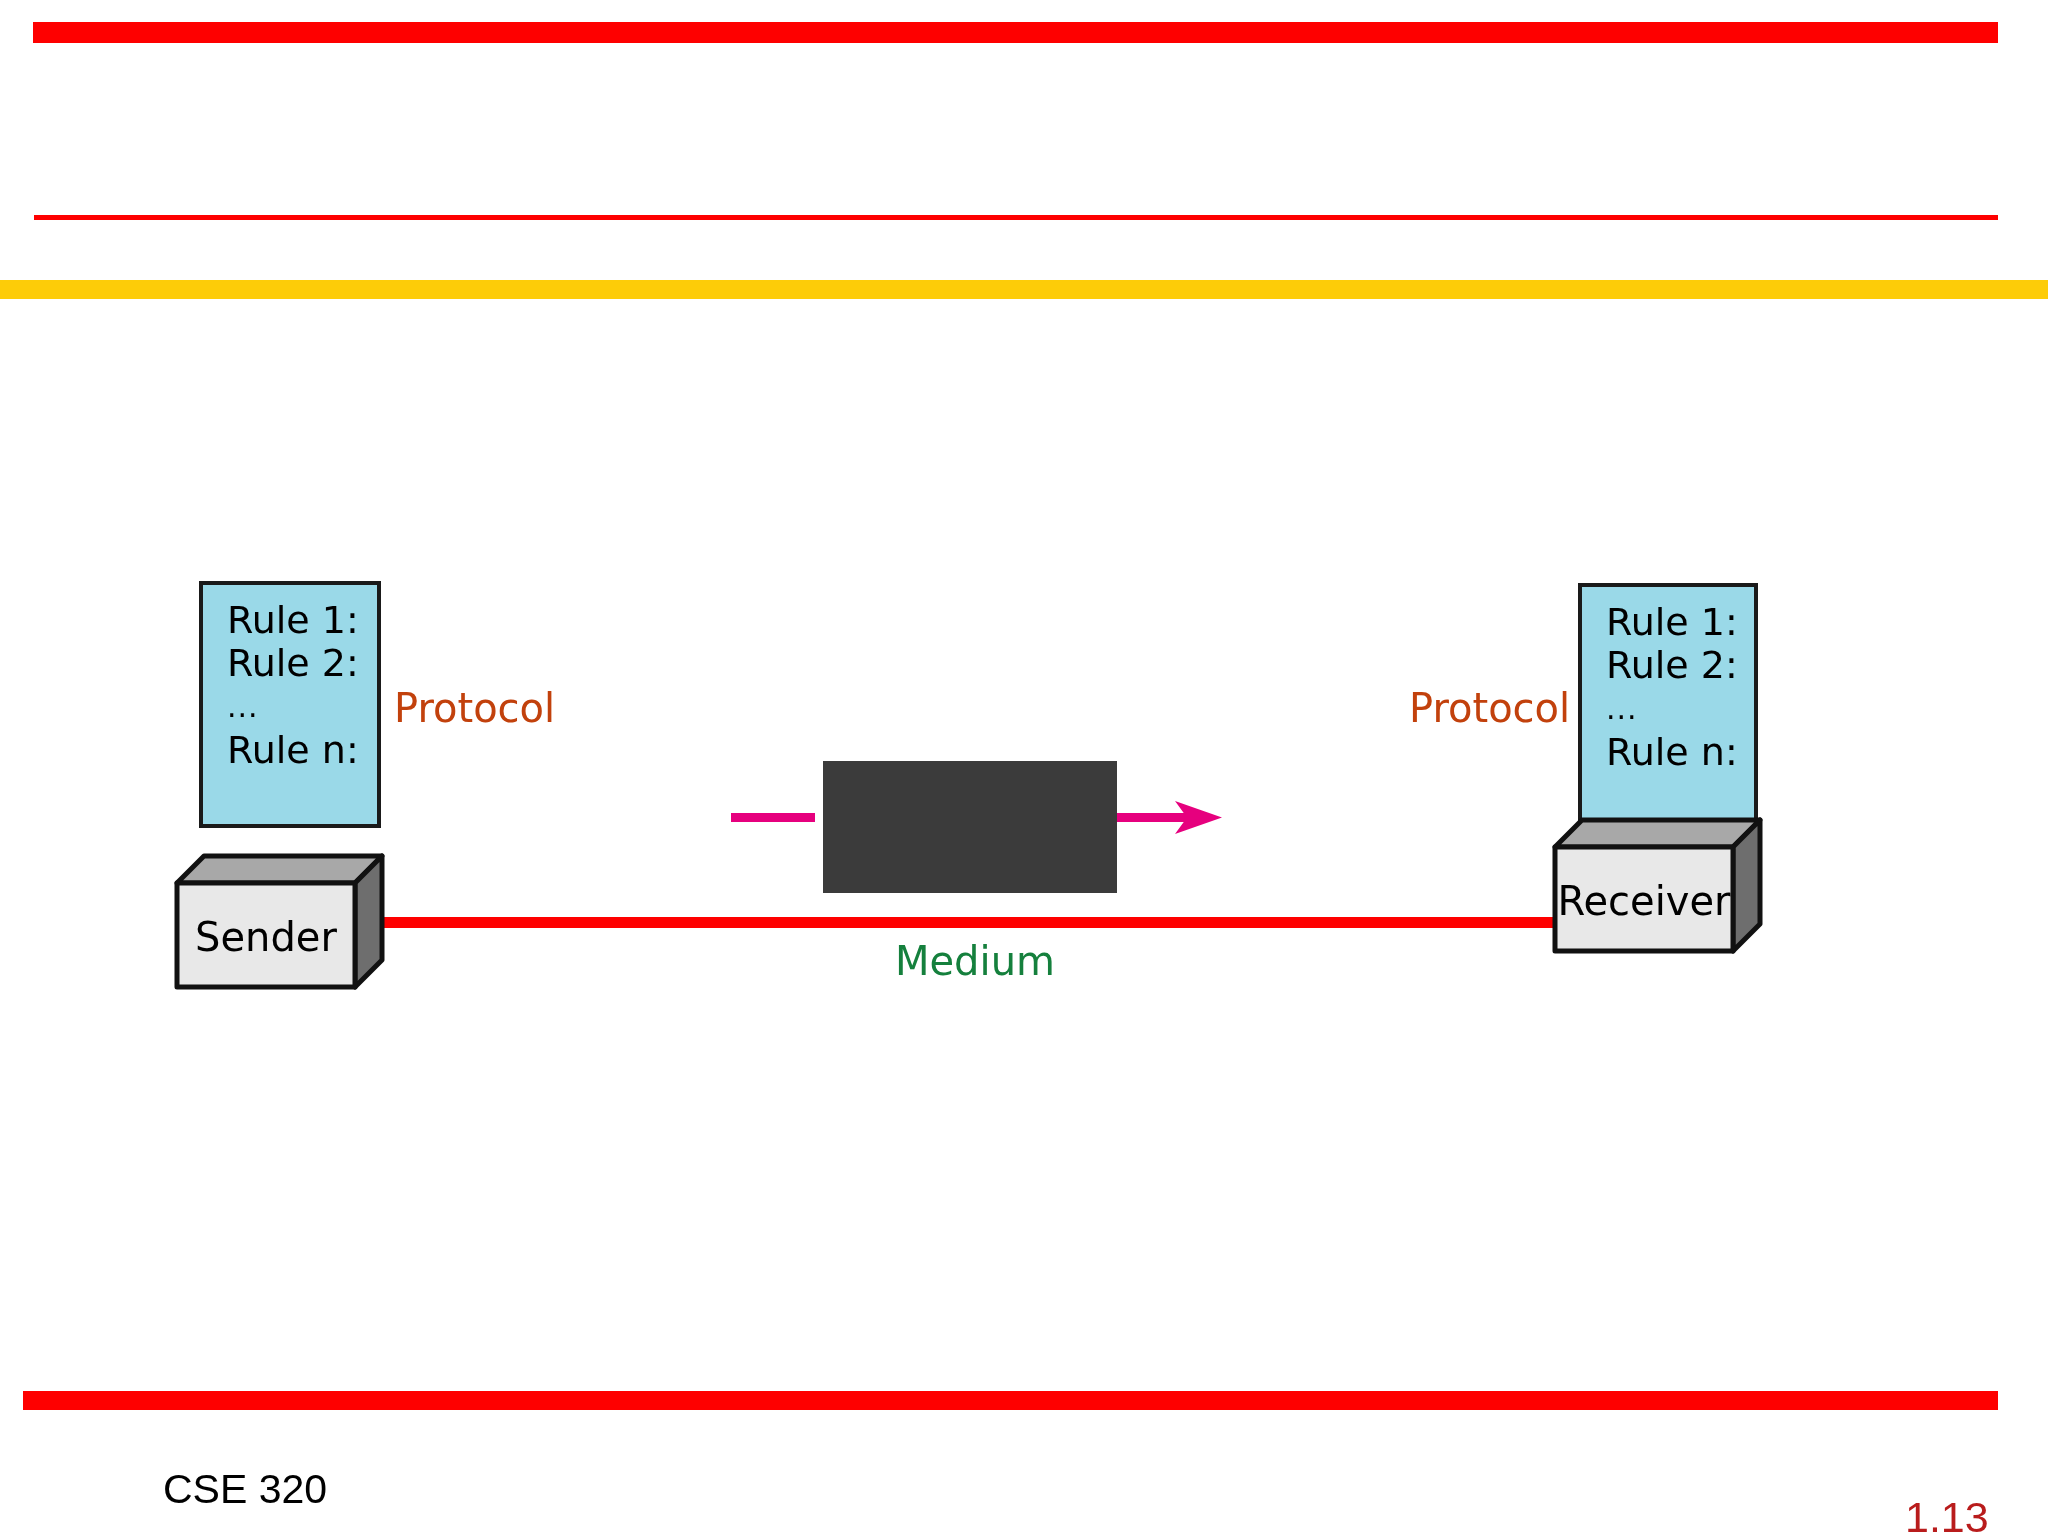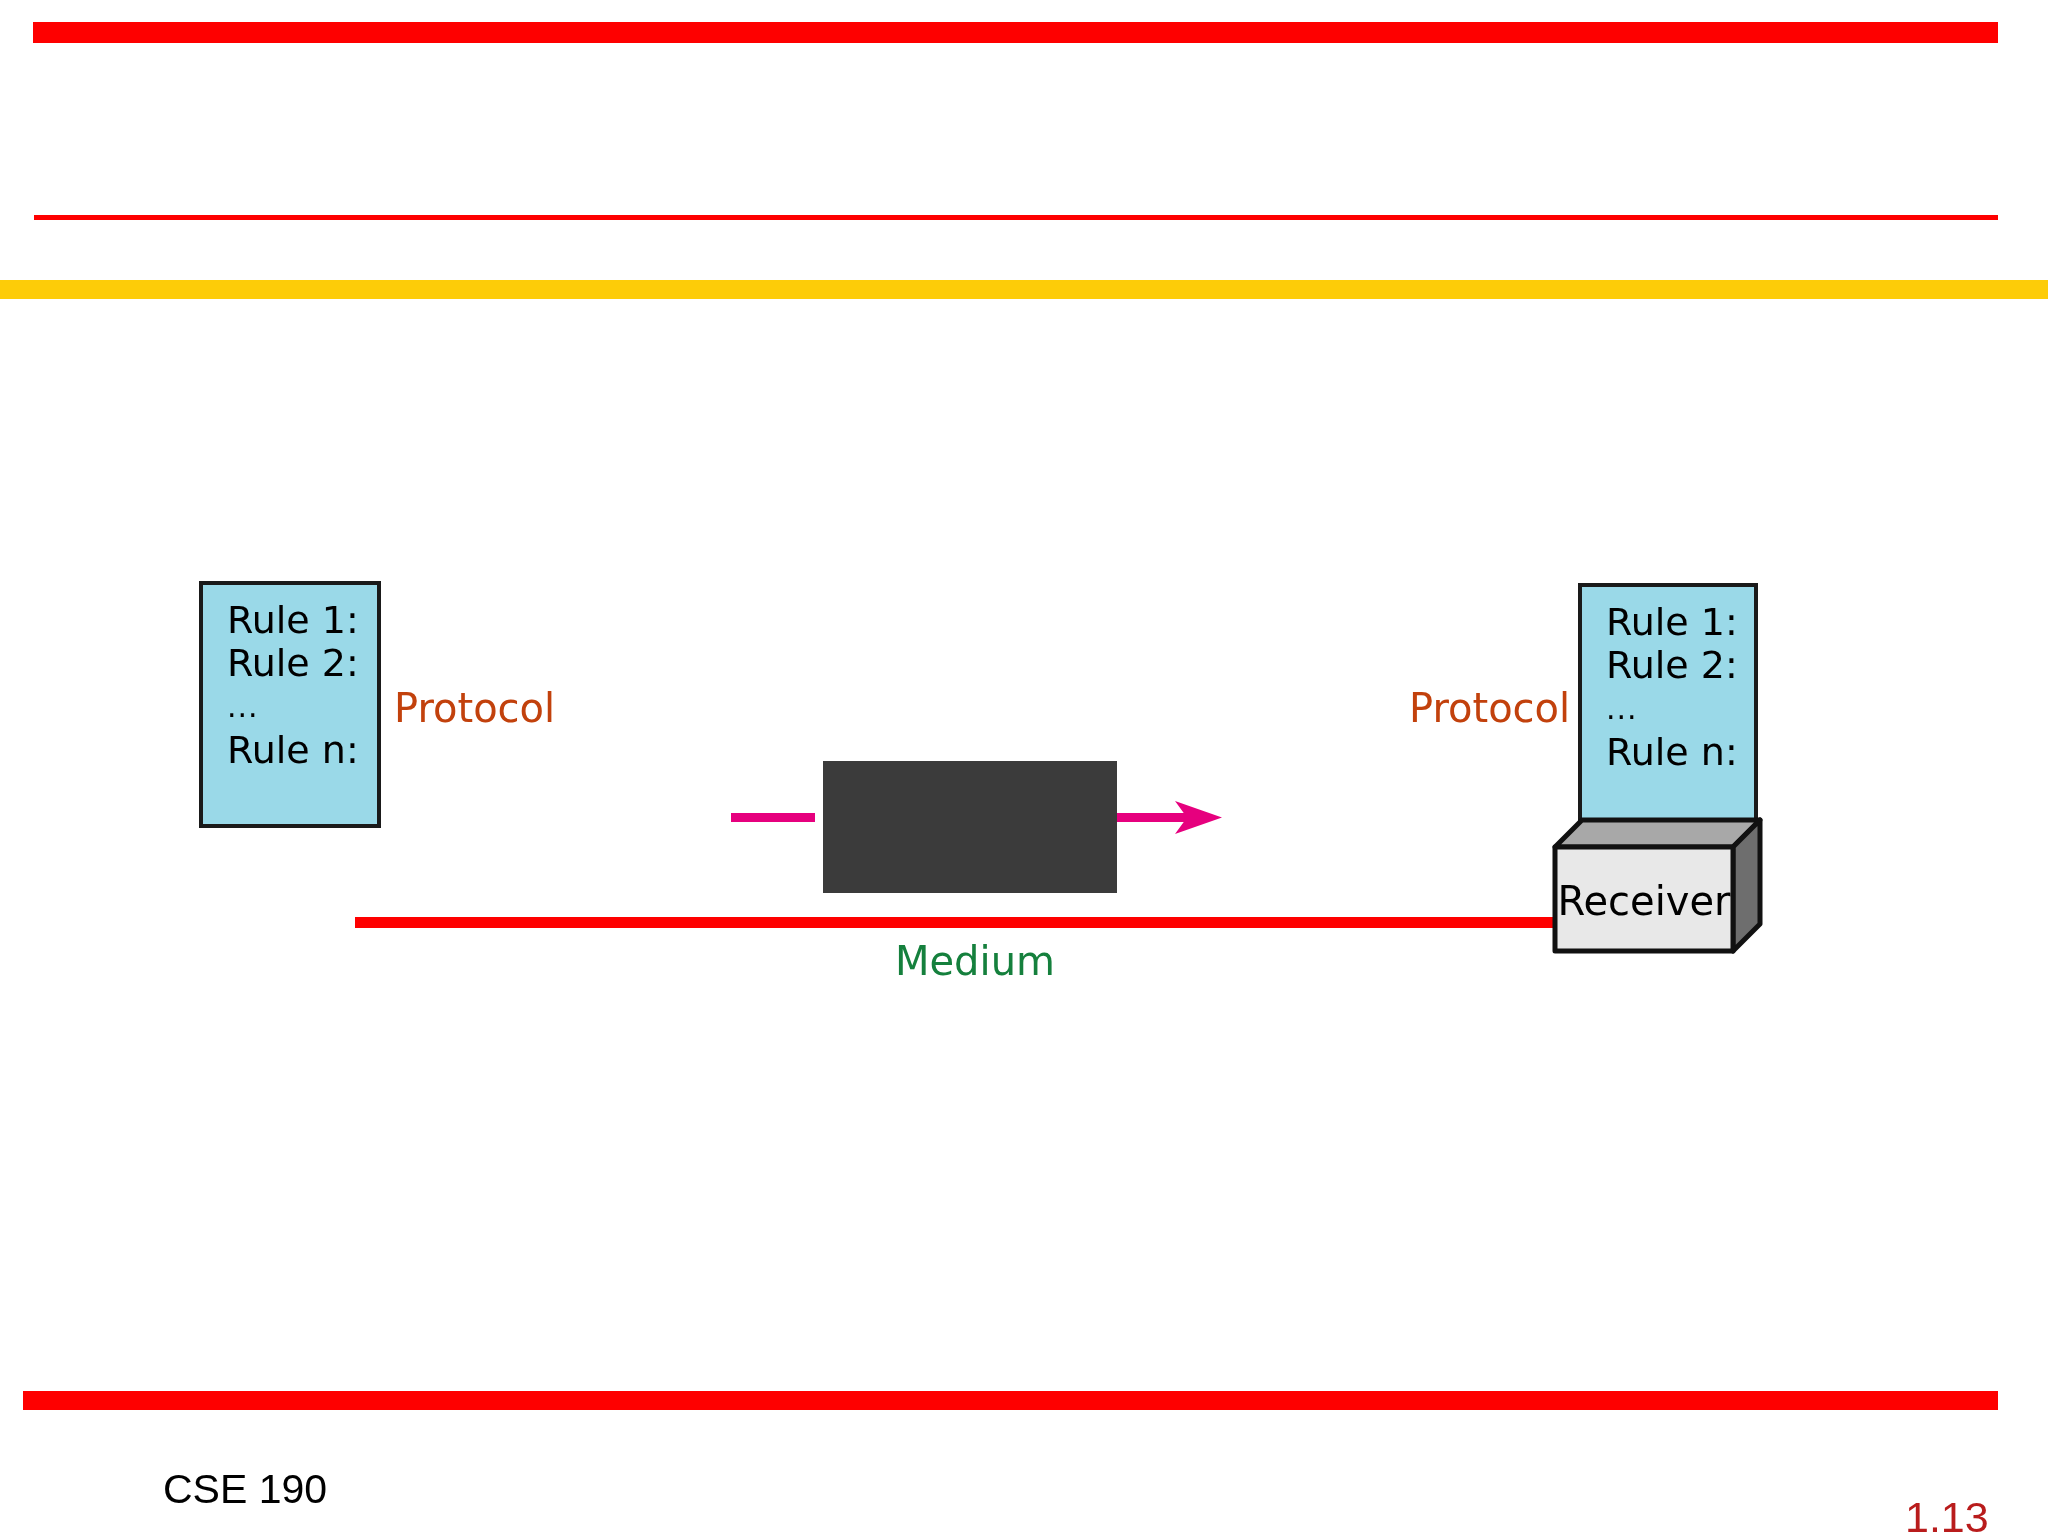--- a/index.html
+++ b/index.html
@@ -241,20 +241,28 @@
       <div class="line">Rule 1:</div>
       <div class="line">Rule 2:</div>
       <div class="line dots">...</div>
       <div class="line">Rule n:</div>
     </div>
     <div class="protocol-label" id="protocol-right">Protocol</div>
 
     <div class="medium-line"></div>
     <div class="medium-label">Medium</div>
 
+    <div class="box3d" id="sender-box">
+      <svg width="215" height="132" viewBox="0 0 215 132">
+        <polygon points="0,27 27,0 205,0 178,27" fill="#a8a8a8" stroke="#111111" stroke-width="5" stroke-linejoin="round"></polygon>
+        <polygon points="178,27 205,0 205,104 178,131" fill="#6e6e6e" stroke="#111111" stroke-width="5" stroke-linejoin="round"></polygon>
+        <rect x="0" y="27" width="178" height="104" fill="#e8e8e8" stroke="#111111" stroke-width="5" stroke-linejoin="round"></rect>
+      </svg>
+      <div class="box-label">Sender</div>
+    </div>
 
     <div class="box3d" id="receiver-box">
       <svg width="215" height="132" viewBox="0 0 215 132">
         <polygon points="0,27 27,0 205,0 178,27" fill="#a8a8a8" stroke="#111111" stroke-width="5" stroke-linejoin="round"></polygon>
         <polygon points="178,27 205,0 205,104 178,131" fill="#6e6e6e" stroke="#111111" stroke-width="5" stroke-linejoin="round"></polygon>
         <rect x="0" y="27" width="178" height="104" fill="#e8e8e8" stroke="#111111" stroke-width="5" stroke-linejoin="round"></rect>
       </svg>
       <div class="box-label">Receiver</div>
     </div>
 
@@ -264,16 +272,16 @@
 
     <div class="arrow-out">
       <svg width="105" height="44" viewBox="0 0 105 44">
         <rect x="0" y="17" width="72" height="9" fill="#e6007e"></rect>
         <path d="M 58 5 L 105 21.5 L 58 38 L 70 21.5 Z" fill="#e6007e"></path>
       </svg>
     </div>
 
   </div>
 
-  <div class="footer-course">CSE 190</div>
+  <div class="footer-course">CSE 320</div>
   <div class="footer-page">1.13</div>
 
 </div>
 
 </body></html>

